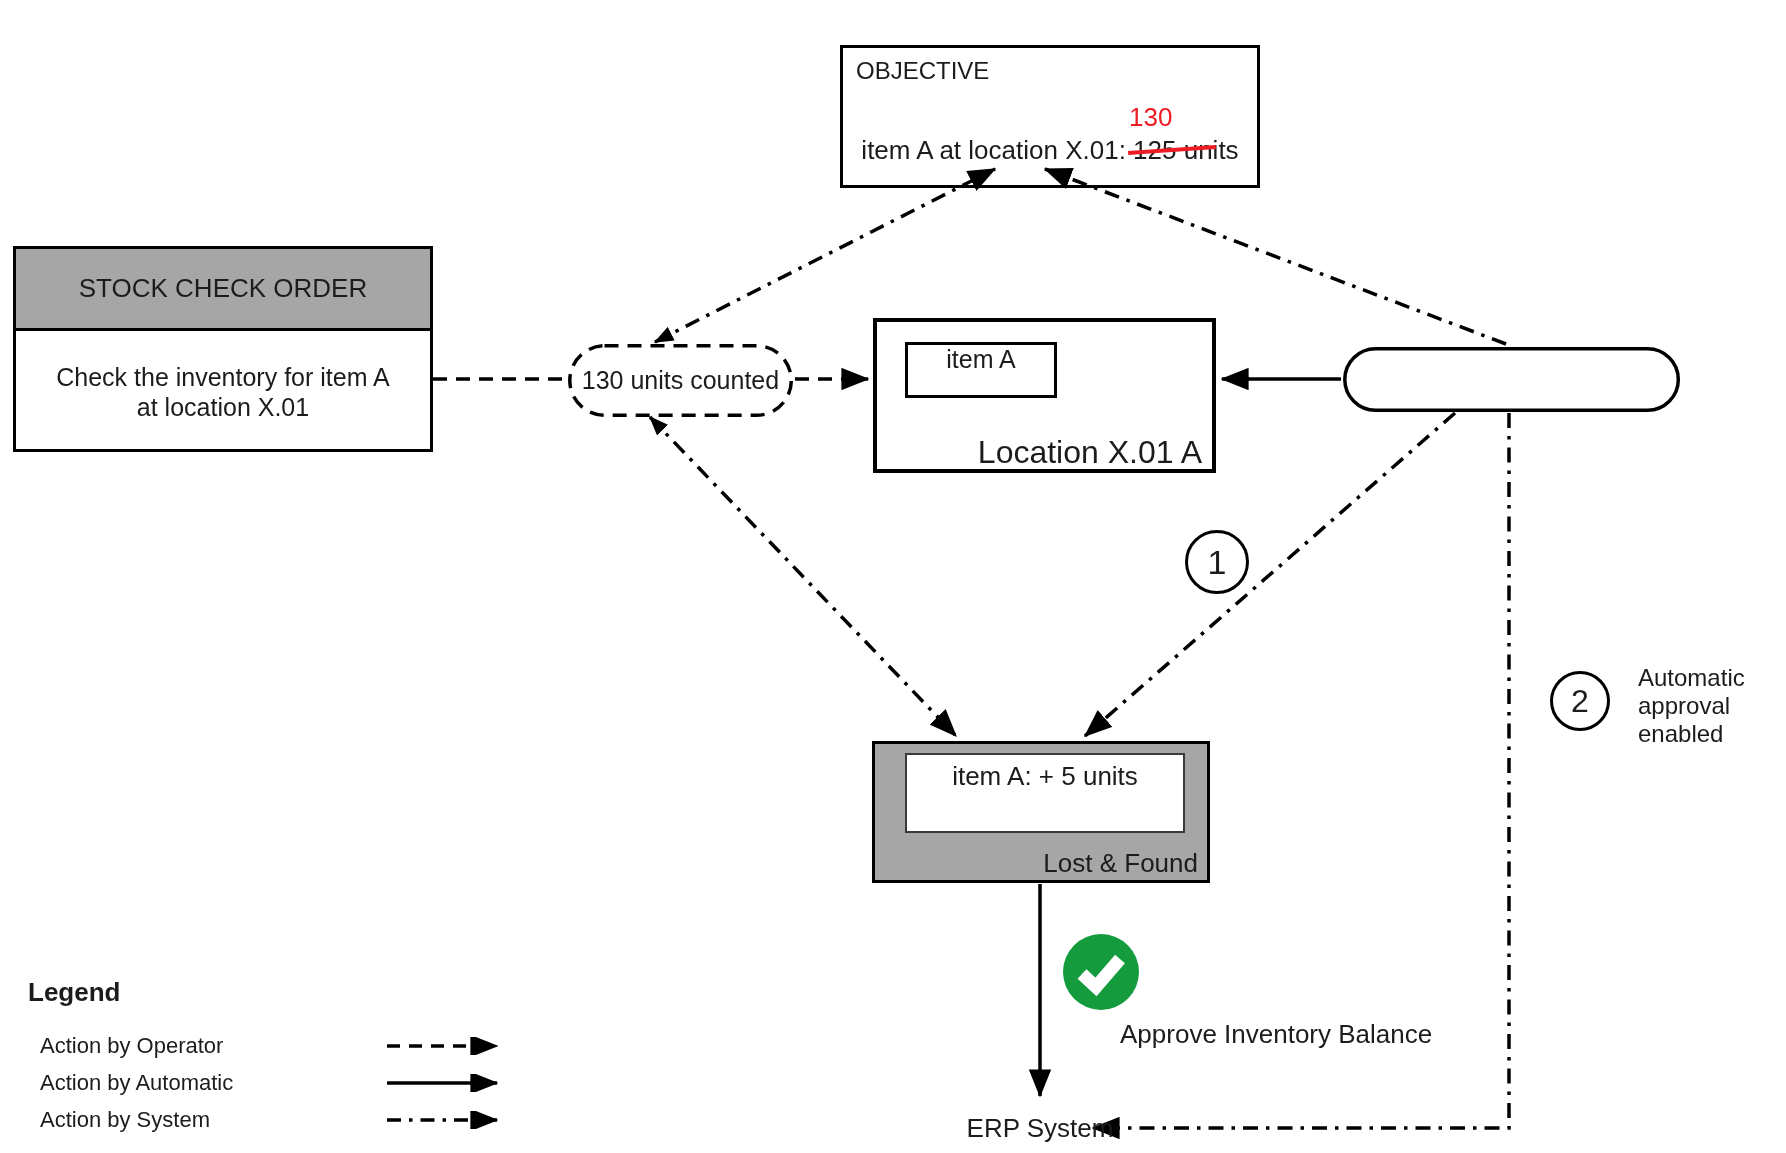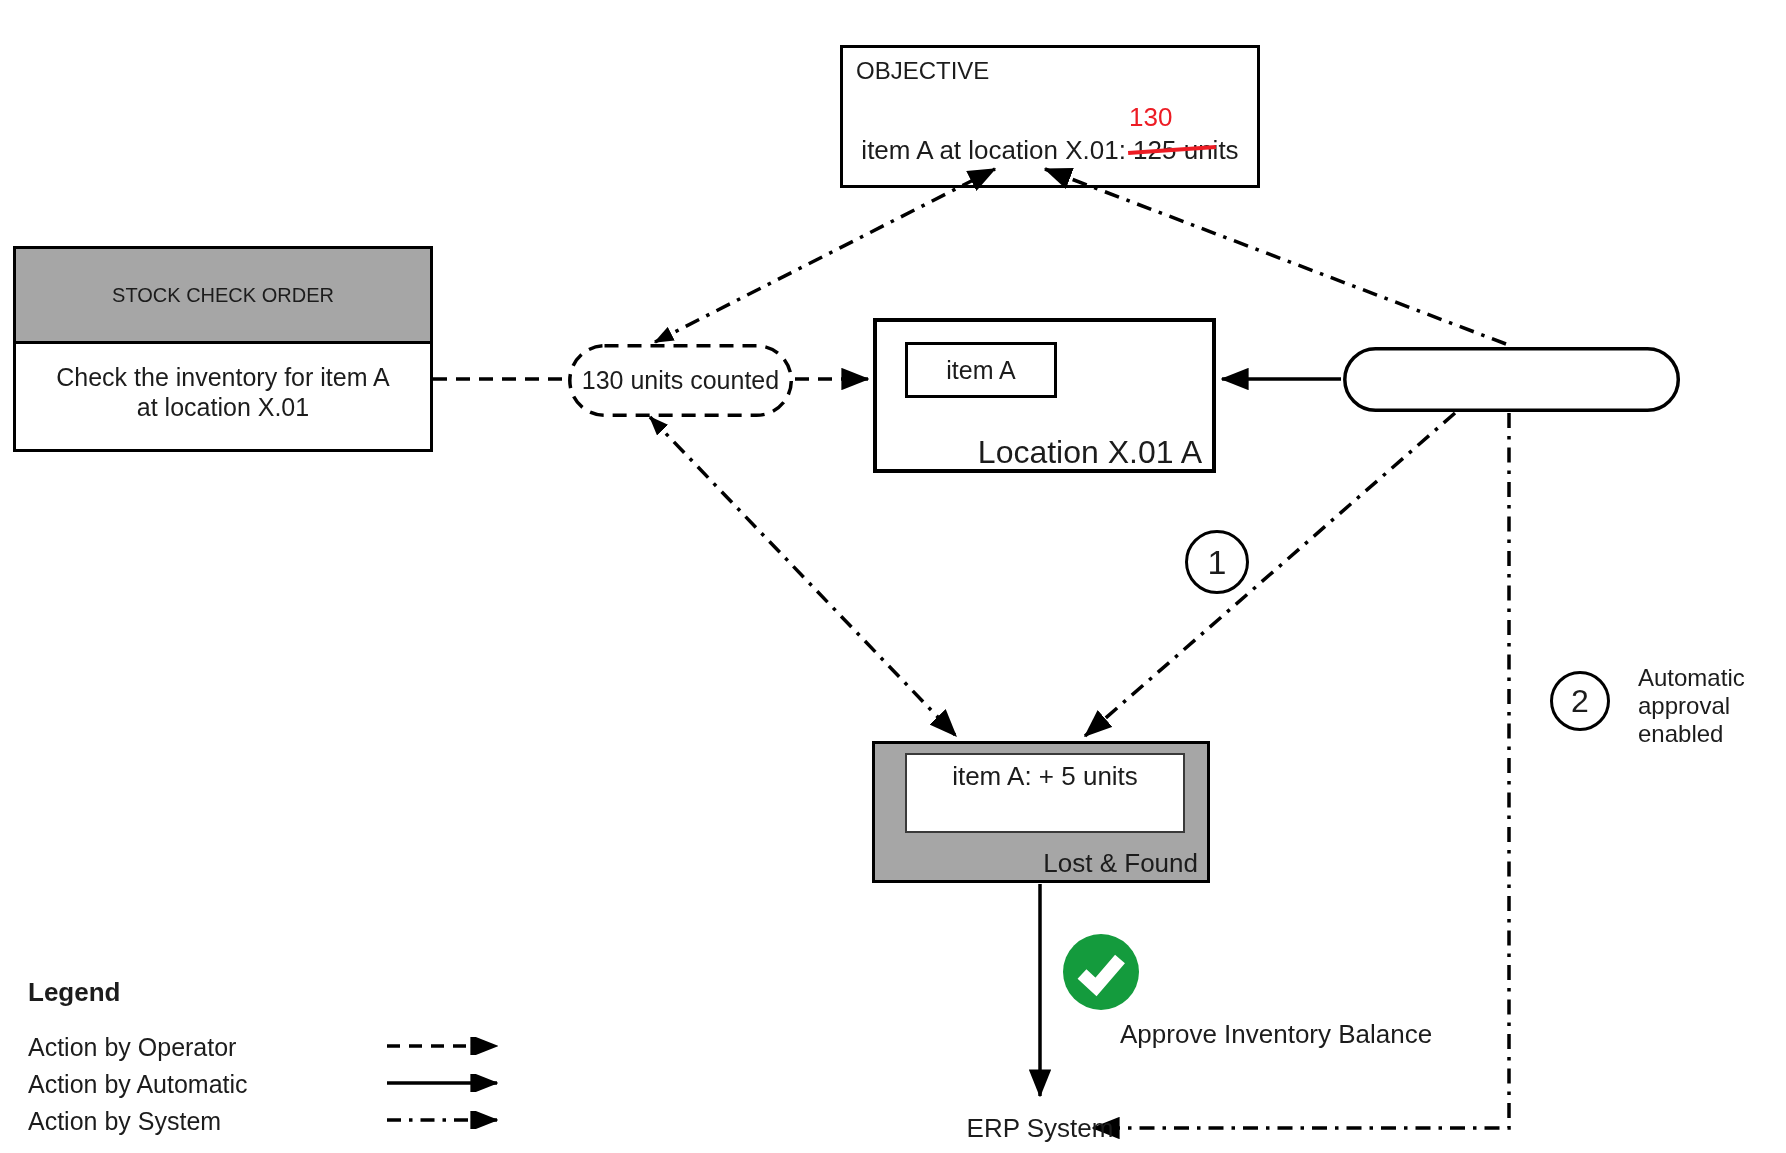--- a/index.html
+++ b/index.html
@@ -14,51 +14,51 @@
 
   
   .objective-box{left:840px;top:45px;width:420px;height:143px;border:3px solid #000;background:#fff;box-sizing:border-box;}
   .objective-title{left:856px;top:57px;font-size:24px;}
   .obj-line{left:840px;top:135px;width:420px;text-align:center;font-size:26px;white-space:pre;}
   .oldnum-wrap{position:relative;display:inline-block;}
   .num-new{position:absolute;top:-33px;left:-4px;color:var(--red,#ed1c24);}
   .strike{position:absolute;left:-5px;top:13px;width:88px;height:3.5px;background:var(--red,#ed1c24);transform:rotate(-4deg);}
 
   .sco-box{left:13px;top:246px;width:420px;height:206px;border:3px solid #000;background:#fff;box-sizing:border-box;}
-  .sco-header{left:13px;top:246px;width:420px;height:98px;background:var(--gray,#a6a6a6);border:3px solid #000;box-sizing:border-box;
-              display:flex;align-items:center;justify-content:center;font-size:20px;}
+  .sco-header{left:13px;top:246px;width:420px;height:85px;background:var(--gray,#a6a6a6);border:3px solid #000;box-sizing:border-box;
+              display:flex;align-items:center;justify-content:center;font-size:26px;}
   .sco-body{left:13px;top:331px;width:420px;height:121px;display:flex;flex-direction:column;align-items:center;justify-content:center;
             font-size:25px;line-height:30px;text-align:center;}
 
   .counted-label{left:568px;top:344px;width:225px;height:72px;display:flex;align-items:center;justify-content:center;font-size:25px;}
 
   .location-box{left:873px;top:318px;width:343px;height:155px;border:4px solid #000;background:#fff;box-sizing:border-box;}
   .itema-box{left:905px;top:342px;width:152px;height:56px;border:3px solid #000;background:#fff;box-sizing:border-box;
-             display:flex;align-items:center;justify-content:center;font-size:25px;}
+             display:flex;justify-content:center;font-size:25px;}
   .location-label{left:873px;top:434px;width:329px;text-align:right;font-size:32px;}
 
   .sa-label{left:1343px;top:347px;width:337px;height:65px;display:flex;align-items:center;justify-content:center;font-size:25px;}
 
   .lf-box{left:872px;top:741px;width:338px;height:142px;background:var(--gray,#a6a6a6);border:3px solid #000;box-sizing:border-box;}
   .lf-inner{left:905px;top:753px;width:280px;height:80px;background:#fff;border:2px solid #3a3a3a;box-sizing:border-box;
             display:flex;align-items:flex-start;justify-content:center;padding-top:6px;font-size:26px;white-space:pre;}
   .lf-label{left:872px;top:848px;width:326px;text-align:right;font-size:26px;}
 
   .step-badge{border-radius:50%;background:#fff;border:3.5px solid #000;display:flex;align-items:center;justify-content:center;box-sizing:border-box;}
   .step-1{left:1185px;top:530px;width:64px;height:64px;font-size:34px;}
   .step-2{left:1550px;top:671px;width:60px;height:60px;font-size:32px;}
   .auto-note{left:1638px;top:664px;font-size:24px;line-height:28px;}
 
   .check-badge{left:1063px;top:934px;width:76px;height:76px;border-radius:50%;background:var(--green,#149b3d);}
   .approve-label{left:1082px;top:1019px;font-size:26px;margin-left:38px;}
   .erp-label{left:940px;top:1113px;width:200px;text-align:center;font-size:26px;}
 
   
   .legend-title{left:28px;top:977px;font-size:26px;font-weight:bold;}
-  .legend-row-label{font-size:25px;}
+  .legend-row-label{font-size:22px;margin-left:12px;}
   .lg-op{left:28px;top:1033px;}
   .lg-sup{left:28px;top:1070px;}
   .lg-sys{left:28px;top:1107px;}
   .lg-arrow{position:absolute;left:385px;width:135px;height:18px;}
   .lg-a1{top:1037px;} .lg-a2{top:1074px;} .lg-a3{top:1111px;}
 </style>
 </head>
 <body>
 
 <div id="canvas">

